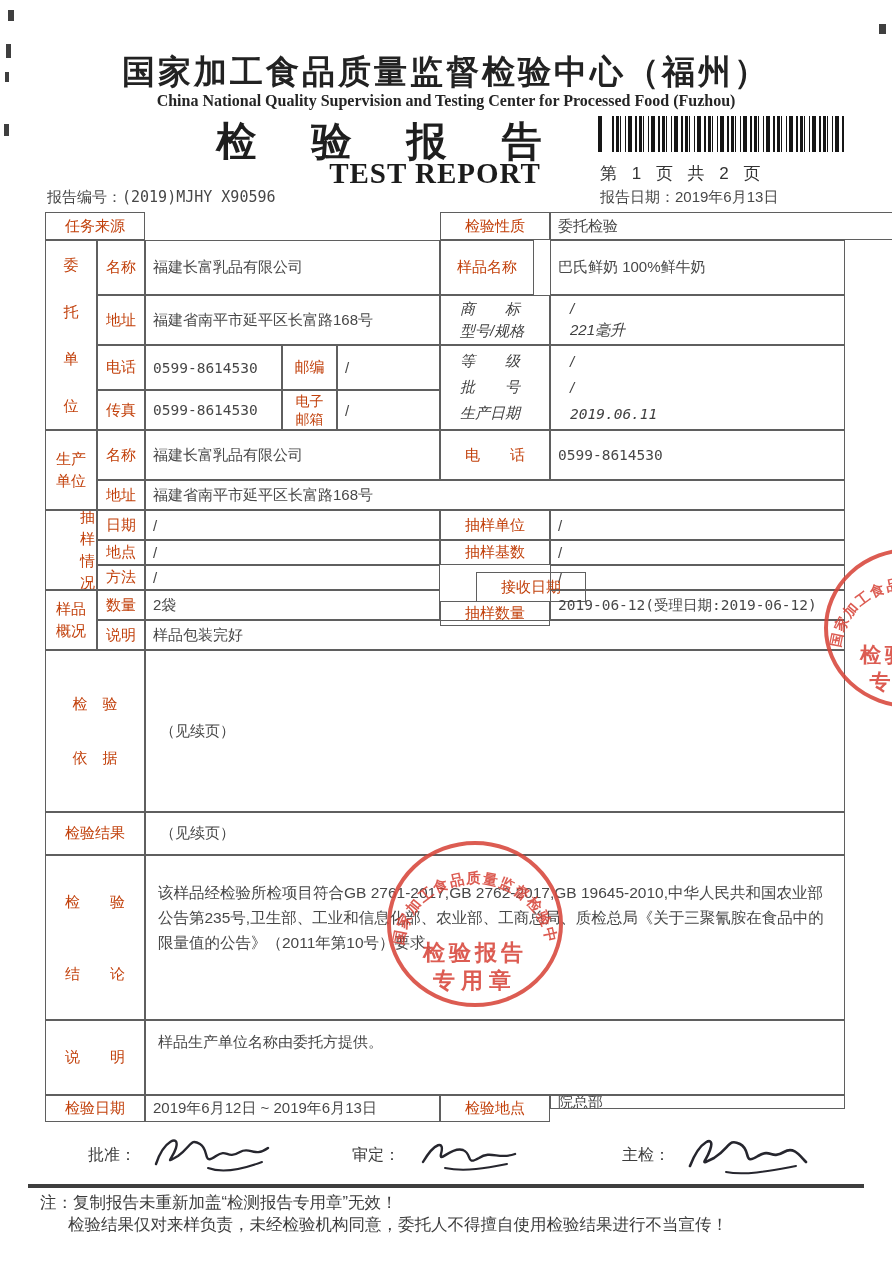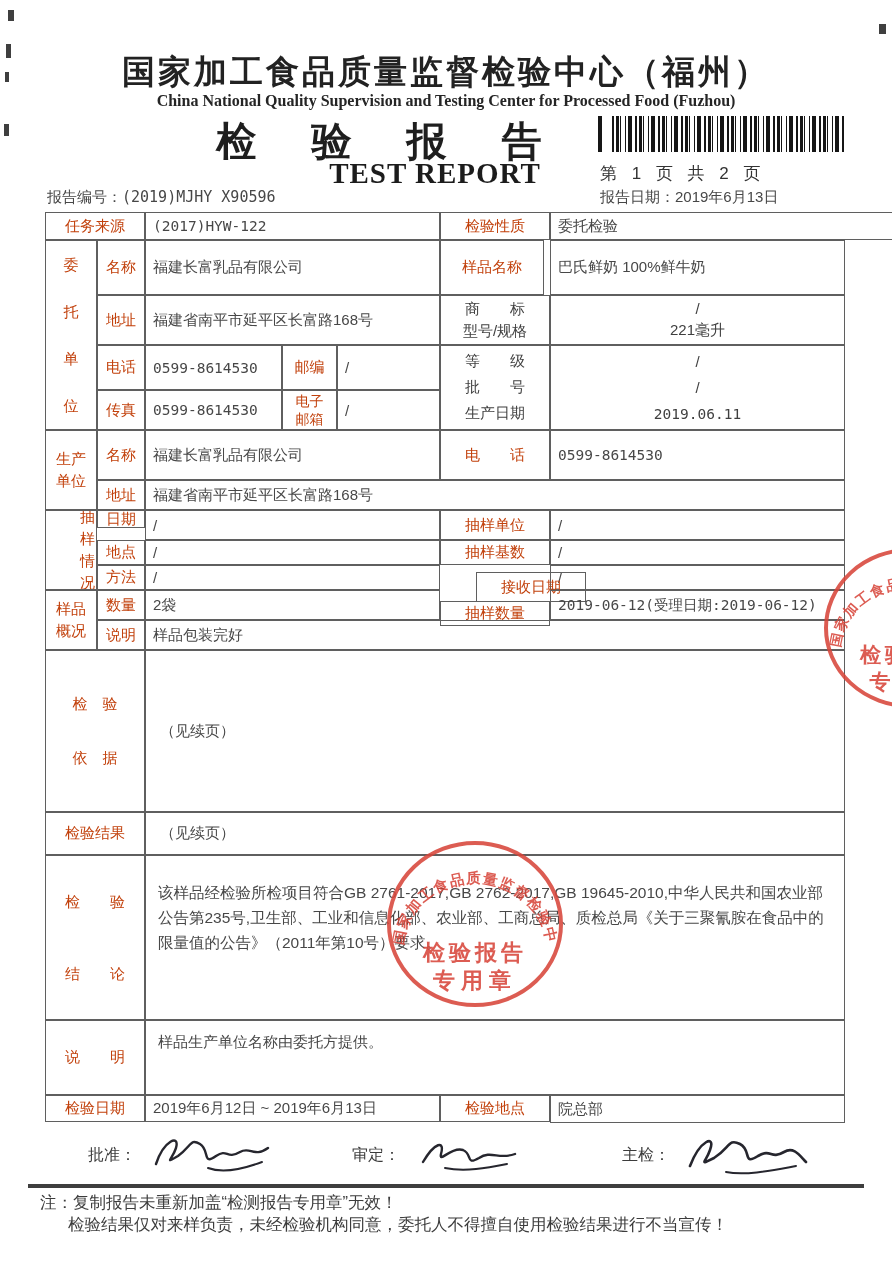--- a/index.html
+++ b/index.html
@@ -21,21 +21,21 @@
   .report-no{position:absolute;left:47px;top:188px;font-size:15px;color:#474747;
              font-family:"DejaVu Sans Mono",monospace;}
   .report-date{position:absolute;left:600px;top:188px;font-size:15px;color:#474747;}
   
   .cell{position:absolute;box-sizing:border-box;border:1.5px solid #5f5f5f;
         display:flex;align-items:center;font-size:15px;padding:2px 7px;overflow:hidden;}
   .lab{justify-content:center;text-align:center;color:#c2410c;}
   .val{justify-content:flex-start;color:#474747;}
   .mono{font-family:"DejaVu Sans Mono",monospace;font-size:14.5px;}
   .pre{white-space:pre-line;}
-  .stack{flex-direction:column;justify-content:space-around;align-items:center;padding:2px 0;}
+  .stack{flex-direction:column;justify-content:space-around;align-items:flex-start;padding:2px 12px;font-style:italic;}
   .stack .line{display:flex;align-items:center;padding:0 7px;}
   .stack .line.c{justify-content:center;}
   .vlabel{line-height:47px;}
   .basis-lab{line-height:54px;}
   .concl-lab{line-height:72px;}
   .concl-val{align-items:flex-start;padding:25px 14px 0 12px;line-height:1.6;font-size:15.5px;}
   .remark-val{align-items:flex-start;padding:12px 14px 0 12px;}
   
   .sig-label{position:absolute;font-size:16px;color:#3c3c3c;}
   .sig{position:absolute;}
@@ -62,31 +62,30 @@
   <div class="org-en">China National Quality Supervision and Testing Center for Processed Food (Fuzhou)</div>
   <div class="title-cn">检 验 报 告</div>
   <div class="title-en">TEST REPORT</div>
   <div class="barcode-start"></div>
   <div class="barcode"></div>
   <div class="page-info">第 1 页 共 2 页</div>
   <div class="report-no">报告编号：(2019)MJHY X90596</div>
   <div class="report-date">报告日期：2019年6月13日</div>
 
   <div class="cell lab" style="left:45px;top:212px;width:100px;height:28px;">任务来源</div>
-  <div class="cell val mono" style="left:145px;top:212px;width:295px;height:28px;">(2017)HYW-122</div>
   <div class="cell lab" style="left:440px;top:212px;width:110px;height:28px;">检验性质</div>
   <div class="cell val" style="left:550px;top:212px;width:352px;height:28px;">委托检验</div>
 
   <div class="cell lab pre vlabel" style="left:45px;top:240px;width:52px;height:190px;">委
 托
 单
 位</div>
   <div class="cell lab" style="left:97px;top:240px;width:48px;height:55px;">名称</div>
   <div class="cell val" style="left:145px;top:240px;width:295px;height:55px;">福建长富乳品有限公司</div>
-  <div class="cell lab" style="left:440px;top:240px;width:104px;height:55px;">样品名称</div>
+  <div class="cell lab" style="left:440px;top:240px;width:94px;height:55px;">样品名称</div>
   <div class="cell val" style="left:550px;top:240px;width:295px;height:55px;">巴氏鲜奶 100%鲜牛奶</div>
 
   <div class="cell lab" style="left:97px;top:295px;width:48px;height:50px;">地址</div>
   <div class="cell val" style="left:145px;top:295px;width:295px;height:50px;">福建省南平市延平区长富路168号</div>
   <div class="cell stack" style="left:440px;top:295px;width:110px;height:50px;">
     <div class="line c">商　　标</div>
     <div class="line c">型号/规格</div>
   </div>
   <div class="cell stack" style="left:550px;top:295px;width:295px;height:50px;">
     <div class="line">/</div>
@@ -118,21 +117,21 @@
 单位</div>
   <div class="cell lab" style="left:97px;top:430px;width:48px;height:50px;">名称</div>
   <div class="cell val" style="left:145px;top:430px;width:295px;height:50px;">福建长富乳品有限公司</div>
   <div class="cell lab" style="left:440px;top:430px;width:110px;height:50px;">电　　话</div>
   <div class="cell val mono" style="left:550px;top:430px;width:295px;height:50px;">0599-8614530</div>
   <div class="cell lab" style="left:97px;top:480px;width:48px;height:30px;">地址</div>
   <div class="cell val" style="left:145px;top:480px;width:700px;height:30px;">福建省南平市延平区长富路168号</div>
 
   <div class="cell lab pre" style="left:45px;top:510px;width:52px;height:80px;line-height:22px;padding-left:40px;">抽样
 情况</div>
-  <div class="cell lab" style="left:97px;top:510px;width:48px;height:18px;">日期</div>
+  <div class="cell lab" style="left:97px;top:510px;width:48px;height:30px;">日期</div>
   <div class="cell val" style="left:145px;top:510px;width:295px;height:30px;">/</div>
   <div class="cell lab" style="left:440px;top:510px;width:110px;height:30px;">抽样单位</div>
   <div class="cell val" style="left:550px;top:510px;width:295px;height:30px;">/</div>
   <div class="cell lab" style="left:97px;top:540px;width:48px;height:25px;">地点</div>
   <div class="cell val" style="left:145px;top:540px;width:295px;height:25px;">/</div>
   <div class="cell lab" style="left:440px;top:540px;width:110px;height:25px;">抽样基数</div>
   <div class="cell val" style="left:550px;top:540px;width:295px;height:25px;">/</div>
   <div class="cell lab" style="left:97px;top:565px;width:48px;height:25px;">方法</div>
   <div class="cell val" style="left:145px;top:565px;width:295px;height:25px;">/</div>
   <div class="cell lab" style="left:440px;top:565px;width:110px;height:25px;margin-top:36px;">抽样数量</div>
@@ -157,21 +156,21 @@
   <div class="cell lab pre concl-lab" style="left:45px;top:855px;width:100px;height:165px;">检　　验
 结　　论</div>
   <div class="cell val concl-val" style="left:145px;top:855px;width:700px;height:165px;">该样品经检验所检项目符合GB 2761-2017,GB 2762-2017,GB 19645-2010,中华人民共和国农业部公告第235号,卫生部、工业和信息化部、农业部、工商总局、质检总局《关于三聚氰胺在食品中的限量值的公告》（2011年第10号）要求。</div>
 
   <div class="cell lab" style="left:45px;top:1020px;width:100px;height:75px;">说　　明</div>
   <div class="cell val remark-val" style="left:145px;top:1020px;width:700px;height:75px;">样品生产单位名称由委托方提供。</div>
 
   <div class="cell lab" style="left:45px;top:1095px;width:100px;height:27px;">检验日期</div>
   <div class="cell val" style="left:145px;top:1095px;width:295px;height:27px;">2019年6月12日 ~ 2019年6月13日</div>
   <div class="cell lab" style="left:440px;top:1095px;width:110px;height:27px;">检验地点</div>
-  <div class="cell val" style="left:550px;top:1095px;width:295px;height:28px;">院总部</div>
+  <div class="cell val" style="left:550px;top:1095px;width:295px;height:14px;">院总部</div>
 
   <div class="sig-label" style="left:88px;top:1145px;">批准：</div>
   <svg class="sig" style="left:150px;top:1128px;" width="130" height="50" viewBox="0 0 130 50">
     <path d="M6,36 C14,12 30,6 26,20 C22,32 14,36 28,28 C42,18 40,10 50,16 C60,22 52,38 66,28 C78,20 76,32 90,24 C100,18 104,30 118,20" stroke="#26262e" stroke-width="2.4" fill="none" stroke-linecap="round"></path>
     <path d="M58,40 C74,46 96,40 112,34" stroke="#26262e" stroke-width="2" fill="none" stroke-linecap="round"></path>
   </svg>
   <div class="sig-label" style="left:352px;top:1145px;">审定：</div>
   <svg class="sig" style="left:415px;top:1132px;" width="110" height="44" viewBox="0 0 110 44">
     <path d="M8,30 C20,10 30,8 26,22 C24,32 36,14 48,18 C58,22 50,34 64,26 C76,18 84,28 100,22" stroke="#26262e" stroke-width="2.4" fill="none" stroke-linecap="round"></path>
     <path d="M30,36 C50,40 72,36 92,32" stroke="#26262e" stroke-width="2" fill="none" stroke-linecap="round"></path>

